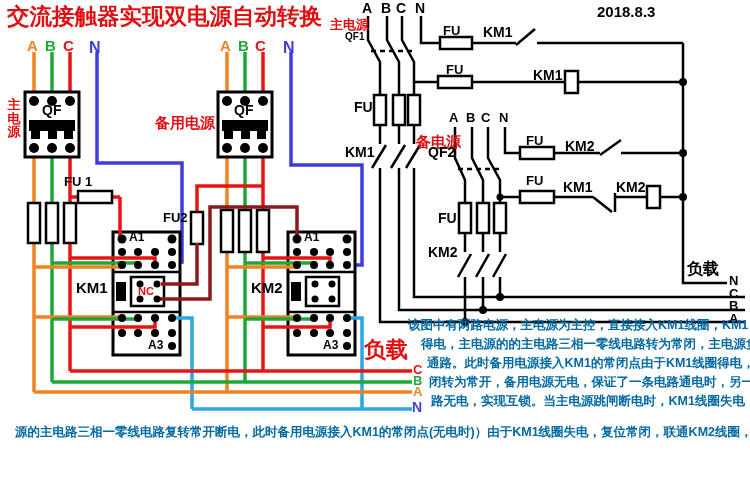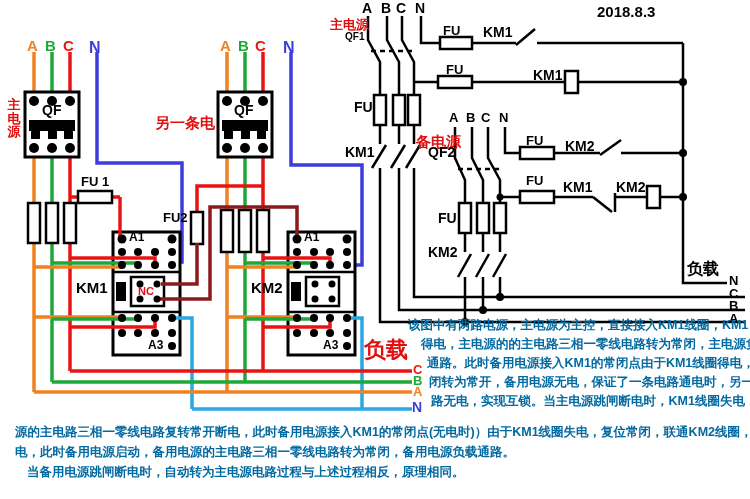--- a/index.html
+++ b/index.html
@@ -207,35 +207,36 @@
     <circle cx="683" cy="82" r="4"></circle>
         <circle cx="683" cy="153" r="4"></circle>
         <circle cx="683" cy="197" r="4"></circle>
     <circle cx="500" cy="197" r="3.5"></circle>
     <circle cx="465" cy="322" r="4"></circle>
         <circle cx="483" cy="310" r="4"></circle>
         <circle cx="500" cy="297" r="4"></circle>
   </g>
 </svg>
 
+  <div class="lbl red" style="left:7px;top:5px;font-size:22.5px;">交流接触器实现双电源自动转换</div>
   <div class="lbl blk" style="left:597px;top:4px;font-size:15px;">2018.8.3</div>
 
   <div class="lbl orange" style="left:27px;top:38px;font-size:15px;">A</div>
   <div class="lbl green" style="left:45px;top:38px;font-size:15px;">B</div>
   <div class="lbl cred" style="left:63px;top:38px;font-size:15px;">C</div>
   <div class="lbl blue" style="left:89px;top:40px;font-size:16px;">N</div>
   <div class="lbl orange" style="left:220px;top:38px;font-size:15px;">A</div>
   <div class="lbl green" style="left:238px;top:38px;font-size:15px;">B</div>
   <div class="lbl cred" style="left:255px;top:38px;font-size:15px;">C</div>
   <div class="lbl blue" style="left:283px;top:40px;font-size:16px;">N</div>
   <div class="lbl red vert" style="left:6px;top:98px;font-size:13px;">主电源</div>
   <div class="lbl blk" style="left:42px;top:103px;font-size:14px;">QF</div>
-  <div class="lbl red" style="left:155px;top:115px;font-size:15px;">另一条电</div>
+  <div class="lbl red" style="left:155px;top:115px;font-size:15px;">备用电源</div>
   <div class="lbl blk" style="left:234px;top:103px;font-size:14px;">QF</div>
-  <div class="lbl blk" style="left:81px;top:175px;font-size:13px;">FU 1</div>
+  <div class="lbl blk" style="left:64px;top:175px;font-size:13px;">FU 1</div>
   <div class="lbl blk" style="left:163px;top:211px;font-size:13px;">FU2</div>
   <div class="lbl blk" style="left:76px;top:280px;font-size:15px;">KM1</div>
   <div class="lbl blk" style="left:251px;top:280px;font-size:15px;">KM2</div>
   <div class="lbl blk" style="left:129px;top:231px;font-size:12px;">A1</div>
   <div class="lbl blk" style="left:304px;top:231px;font-size:12px;">A1</div>
   <div class="lbl red" style="left:138px;top:286px;font-size:11px;">NC</div>
   <div class="lbl blk" style="left:148px;top:339px;font-size:12px;">A3</div>
   <div class="lbl blk" style="left:323px;top:339px;font-size:12px;">A3</div>
   <div class="lbl red" style="left:364px;top:338px;font-size:22px;">负载</div>
   <div class="lbl cred" style="left:413px;top:363px;font-size:13px;">C</div>
@@ -273,15 +274,13 @@
   <div class="lbl blk" style="left:729px;top:287px;font-size:13px;">C</div>
   <div class="lbl blk" style="left:729px;top:299px;font-size:13px;">B</div>
   <div class="lbl blk" style="left:729px;top:312px;font-size:13px;">A</div>
 
   <div class="note" style="left:408px;top:317px;">该图中有两路电源，主电源为主控，直接接入KM1线圈，KM1</div>
   <div class="note" style="left:421px;top:336px;">得电，主电源的的主电路三相一零线电路转为常闭，主电源负载</div>
   <div class="note" style="left:427px;top:355px;">通路。此时备用电源接入KM1的常闭点由于KM1线圈得电，常</div>
   <div class="note" style="left:429px;top:374px;">闭转为常开，备用电源无电，保证了一条电路通电时，另一条电</div>
   <div class="note" style="left:431px;top:393px;">路无电，实现互锁。当主电源跳闸断电时，KM1线圈失电，主电</div>
   <div class="note" style="left:15px;top:424px;">源的主电路三相一零线电路复转常开断电，此时备用电源接入KM1的常闭点(无电时)）由于KM1线圈失电，复位常闭，联通KM2线圈，为KM2线圈供</div>
-  <div class="note" style="left:15px;top:444px;">电，此时备用电源启动，备用电源的主电路三相一零线电路转为常闭，备用电源负载通路。</div>
-  <div class="note" style="left:27px;top:464px;">当备用电源跳闸断电时，自动转为主电源电路过程与上述过程相反，原理相同。</div>
 </div>
 
 </body></html>

